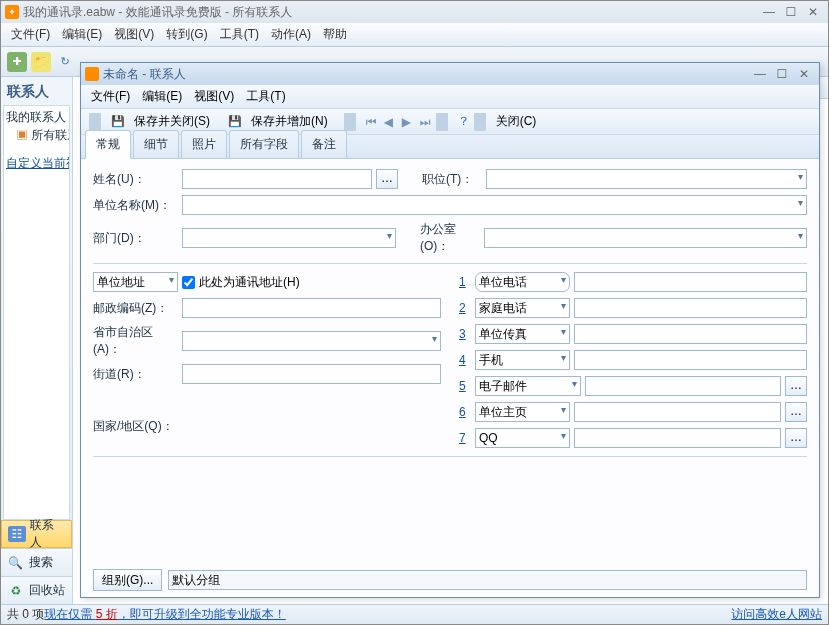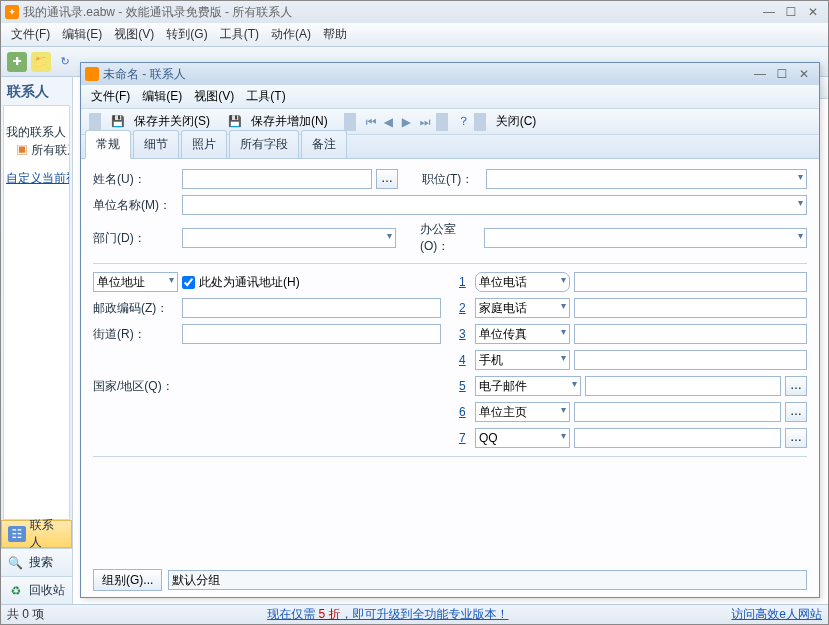--- a/index.html
+++ b/index.html
@@ -12,33 +12,33 @@
 .main-titlebar .spacer { flex: 1; }
 .win-btn { width: 22px; height: 16px; display: inline-flex; align-items: center; justify-content: center; color: #666; cursor: pointer; }
 .main-menubar { height: 24px; background: linear-gradient(#fbfcfe,#e6edf6); border-bottom: 1px solid #b9cde0; display: flex; align-items: center; padding: 0 4px; color: #333; }
 .main-menubar span { padding: 2px 6px; cursor: pointer; }
 .main-toolbar { height: 30px; background: linear-gradient(#f3f7fb,#dee8f2); border-bottom: 1px solid #b9cde0; display: flex; align-items: center; padding: 0 4px; }
 .tb-ico { width: 20px; height: 20px; margin: 0 2px; border-radius: 3px; display: inline-flex; align-items: center; justify-content: center; font-size: 11px; }
 
 .main-body { flex: 1; display: flex; background: #fff; }
 .sidebar { width: 72px; background: linear-gradient(#f0f5fb,#e3edf7); border-right: 1px solid #c5d6e6; display: flex; flex-direction: column; }
 .sidebar-title { font-size: 14px; color: #3a5f8a; padding: 6px 6px 4px; font-weight: bold; }
-.tree { padding: 17px 2px; flex: 1; background: #fff; border: 1px solid #cdd; margin: 0 2px; overflow: hidden; font-size: 12px; }
+.tree { padding: 2px 2px; flex: 1; background: #fff; border: 1px solid #cdd; margin: 0 2px; overflow: hidden; font-size: 12px; }
 .tree div { white-space: nowrap; line-height: 18px; color: #234; }
 .tree .link { color: #1350a0; text-decoration: underline; cursor: pointer; }
 .sidebar-bottom { }
 .sb-btn { height: 28px; display: flex; align-items: center; padding: 0 6px; border-top: 1px solid #c5d6e6; background: linear-gradient(#f6f9fc,#e5eef7); font-size: 13px; color: #234; }
 .sb-btn.active { background: linear-gradient(#ffe9b0,#ffd76b); border: 1px solid #e6bb4f; }
 .sb-btn .i { width: 18px; height: 16px; margin-right: 4px; display: inline-flex; align-items: center; justify-content: center; border-radius: 2px; }
 
 .content { flex: 1; background: #fff; position: relative; }
 .col-header { position: absolute; right: 0; top: 0; height: 22px; padding: 2px 8px; background: linear-gradient(#f6fafd,#e3ecf5); border-left: 1px solid #c5d6e6; border-bottom: 1px solid #c5d6e6; color: #333; }
 
 .statusbar { height: 20px; background: linear-gradient(#eff4fa,#e0e9f3); border-top: 1px solid #b9cde0; display: flex; align-items: center; padding: 0 6px; color: #333; }
-.statusbar .center { flex: 1; text-align: center; color: #1858b8; text-decoration: underline; }
+.statusbar .center { flex: 1; color: #1858b8; text-decoration: underline; }
 .statusbar .center .red { color: #c00; text-decoration: underline; }
 .statusbar .right { color: #1858b8; text-decoration: underline; text-align: center; }
 
 
 .subwin { position: absolute; left: 80px; top: 62px; width: 740px; height: 536px; background: #e8eff8; border: 1px solid #6a8db4; box-shadow: 2px 2px 6px rgba(0,0,0,.15); display: flex; flex-direction: column; }
 .sub-titlebar { height: 22px; background: linear-gradient(#dfeaf6,#c7d9ec); display: flex; align-items: center; padding: 0 4px; color: #3a5f8a; font-weight: normal; }
 .sub-titlebar .icon { width: 14px; height: 14px; background: #ff8c00; border-radius: 2px; margin-right: 4px; }
 .sub-menubar { height: 24px; background: linear-gradient(#f5f9fd,#e3edf7); border-bottom: 1px solid #c7d8e9; display: flex; align-items: center; padding: 0 4px; }
 .sub-menubar span, .sub-toolbar span { padding: 2px 6px; }
 .sub-toolbar { height: 26px; background: linear-gradient(#f5f9fd,#e3edf7); border-bottom: 1px solid #c7d8e9; display: flex; align-items: center; padding: 0 4px; }
@@ -199,20 +199,24 @@
         <div class="row">
           <div class="cmb" style="width:85px"><input class="inp" style="width: 100%;" value="单位地址"></div>
           <input type="checkbox" class="chk" checked="" style="">
           <span>此处为通讯地址(H)</span>
         </div>
         <div class="row">
             <label class="fl">邮政编码(Z)：</label>
             <input class="inp" style="flex: 1 1 0%;">
           </div>
         <div class="row">
+            <label class="fl">省市自治区(A)：</label>
+            <div class="cmb" style="flex:1"><input class="inp" style="width: 100%;"></div>
+          </div>
+        <div class="row">
             <label class="fl">街道(R)：</label>
             <input class="inp" style="flex: 1 1 0%;">
           </div>
         <div style="height:22px"></div>
         <div class="row">
             <label class="fl">国家/地区(Q)：</label>
           </div>
       </div>
 
       <div id="phones" style="flex:1;display:flex;flex-direction:column;gap:6px">

